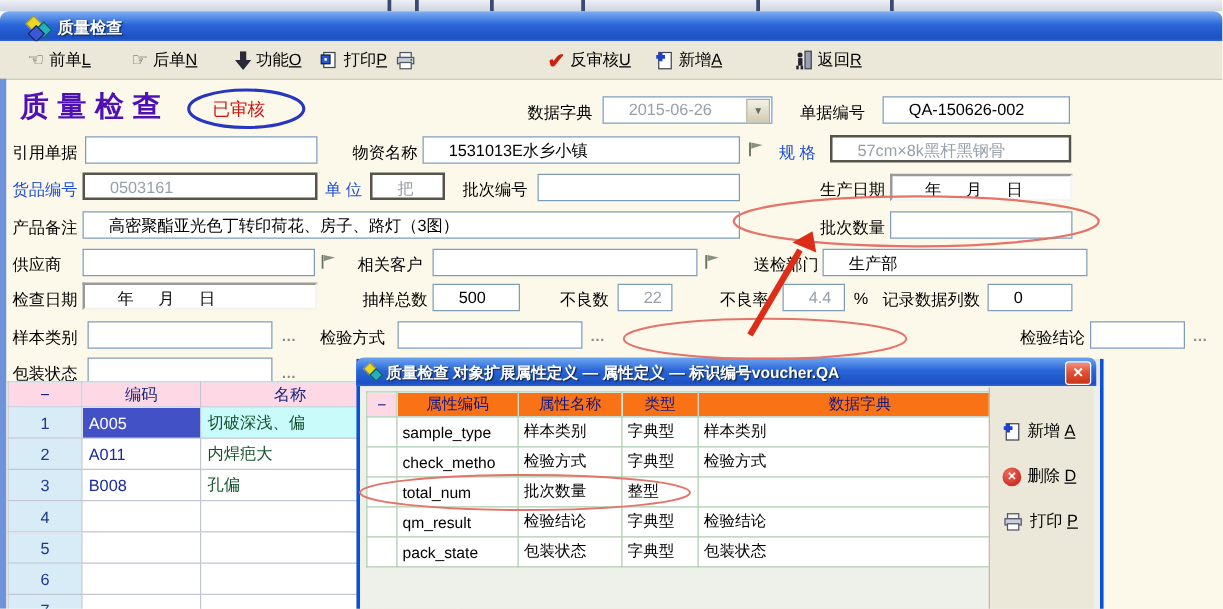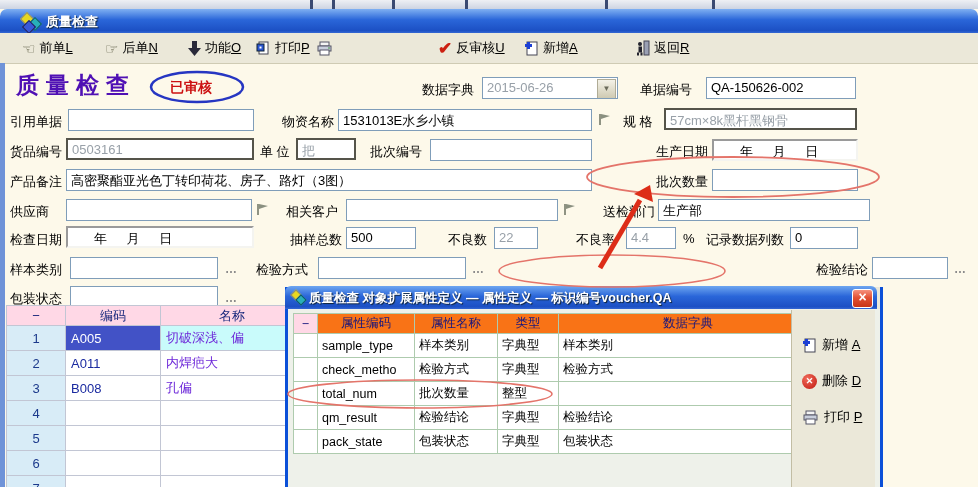--- a/index.html
+++ b/index.html
@@ -16,41 +16,41 @@
   .titlebar .txt{position:absolute;left:46px;top:4px;text-shadow:1px 1px 1px #123}
   .diamond{position:absolute;width:8px;height:8px;transform:rotate(45deg)}
   
   .toolbar{left:0;top:33px;width:978px;height:30px;background:#ebe8d9;border-bottom:1px solid #cfcbb4}
   .tbtn{position:absolute;top:4px;height:22px;display:flex;align-items:center;gap:4px;color:#000;cursor:default;white-space:nowrap}
   .u{text-decoration:underline}
   .icon-glyph{font-size:15px;line-height:1}
   
   .leftbar{left:0;top:63px;width:5px;height:424px;background:#6f93d8}
   .page-title{left:16px;top:70px;font-size:23px;font-weight:bold;color:#4f10b4;letter-spacing:7px;white-space:nowrap}
-  .badge{left:170px;top:79px;color:#cc1111;font-weight:bold;font-size:14px;white-space:nowrap}
+  .badge{left:170px;top:79px;color:#cc1111;font-weight:normal;font-size:14px;white-space:nowrap}
   .lbl{font-size:13px;color:#000;white-space:nowrap}
-  .olive{color:#000000}
+  .olive{color:#1d4ed8}
   .inp{background:#fff;border:1px solid #7f9db9;font-size:13px;color:#000;
-       box-sizing:border-box;white-space:nowrap;overflow:hidden;padding:2px 4px;height:22px}
+       box-sizing:border-box;white-space:nowrap;overflow:hidden;padding:2px 20px;height:22px}
   .gray{color:#98a0a8}
   .dark{border:2px solid #55544a}
   .sunken{border:2px solid;border-color:#9a9a9a #f4f4f0 #f4f4f0 #9a9a9a;letter-spacing:8px;padding-left:26px}
   .dots{color:#8a8a8a;font-size:12px;font-weight:bold;letter-spacing:1px}
   .combo-arrow{position:absolute;right:1px;top:1px;width:17px;height:18px;background:linear-gradient(#f4f2e8,#cfcab2);
        border:1px solid #b0ac96;color:#6a6a5a;font-size:8px;text-align:center;line-height:18px}
   .flag-icon{width:13px;height:13px}
   
   table{border-collapse:collapse;table-layout:fixed;background:#fff}
   .dtable{left:6px;top:305px;width:325px;border:1px solid #8a8aa0}
   .dtable td,.dtable th{border:1px solid #c2c6d4;font-weight:normal;font-size:13px;
        padding:0 5px;overflow:hidden;white-space:nowrap;height:24px}
   .dtable th{background:#ffd8e6;color:#18287c;height:19px}
   .rownum{background:#d8ecf7;color:#1c3a8c;text-align:center;width:48px}
   .codecol{color:#1a2aa0;width:84px}
-  .namecol{width:132px;color:#6d28d9}
+  .namecol{width:132px;color:#14532d}
   .extracol{width:55px;color:#000}
   .selcell{background:#4252c6;color:#fff}
   .cyancell{background:#c9fbfb}
   
   .dialog{left:285px;top:287px;width:592px;height:210px;background:#ebe8d9;
        border:3px solid #0b50d8;border-top:none;border-radius:0 0 2px 2px;z-index:10}
   .dlg-title{position:absolute;left:-3px;top:-1px;width:592px;height:23px;
        background:linear-gradient(#6ea6f0,#2a66d9 45%,#1c50c4 90%,#3568d4);
        border-radius:6px 6px 0 0;color:#fff;font-weight:bold;font-size:12.5px}
   .dlg-title .txt{position:absolute;left:24px;top:4px;white-space:nowrap;text-shadow:1px 1px 1px #123}

